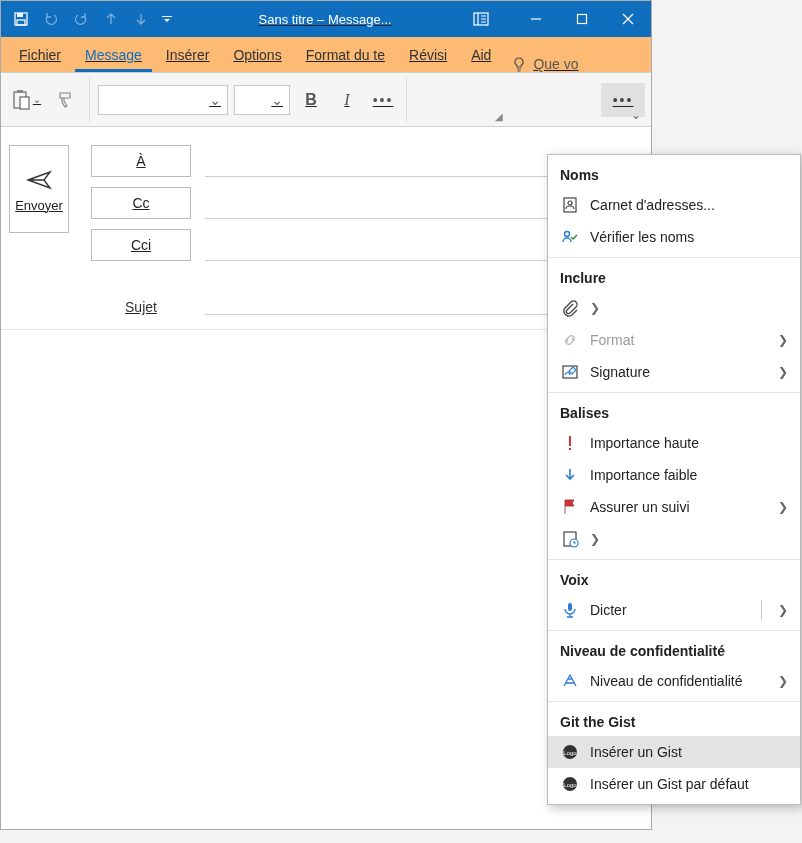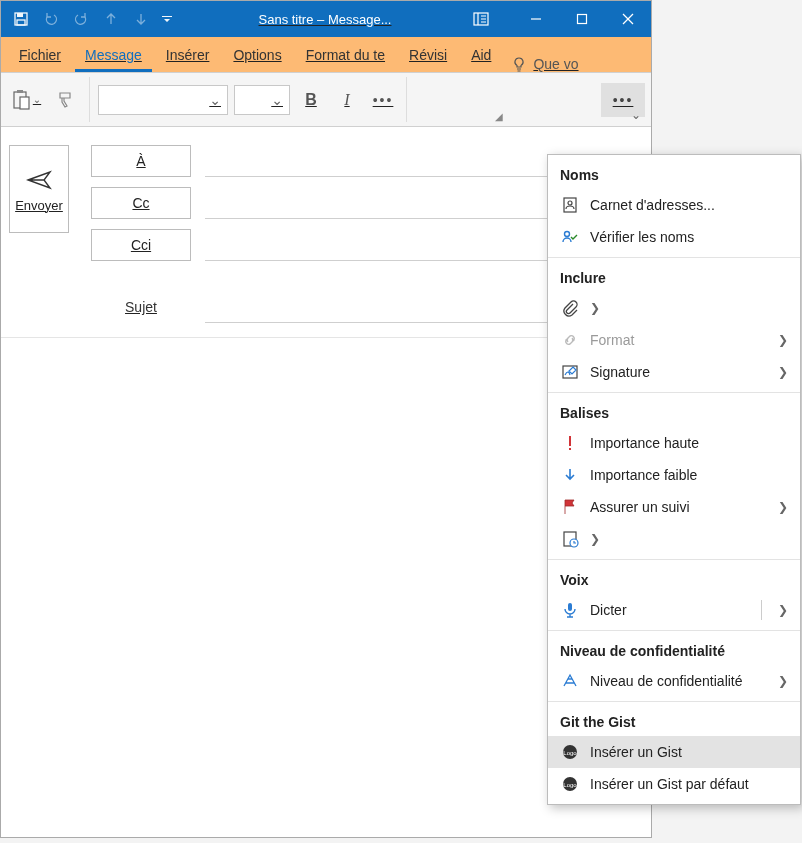--- a/index.html
+++ b/index.html
@@ -34,21 +34,21 @@
 
   
   .compose { display:flex; padding: 18px 8px 8px; gap: 12px; }
   .sendcol { width: 70px; }
   .sendbtn { width: 60px; height: 88px; border: 1px solid #bcbcbc; display:flex; flex-direction:column; align-items:center; justify-content:center; gap:8px; }
   .sendbtn svg { margin-top:4px; }
   .fieldcol { flex:1; display:flex; flex-direction:column; gap:10px; }
   .row { display:flex; align-items:center; gap:14px; }
   .chip { width: 100px; height: 32px; border:1px solid #bcbcbc; display:flex; align-items:center; justify-content:center; font-size:14px; }
   .field { flex:1; height: 32px; border-bottom: 1px solid #cfcfcf; }
-  .subject-row { display:flex; align-items:center; gap:14px; margin-top:20px; }
+  .subject-row { display:flex; align-items:flex-end; gap:14px; margin-top:12px; }
   .subject-label { width:100px; text-align:center; color:#333; }
 
   .body-area { height: 500px; border-top: 1px solid #e5e5e5; margin-top: 6px; }
 
   
   .dropdown { position:absolute; left: 547px; top: 130px; width: 254px; background:#fff; border:1px solid #bcbcbc; box-shadow: 3px 3px 10px rgba(0,0,0,.25); margin-top: 24px; }
   .dd-section { padding: 8px 0 4px; border-bottom: 1px solid #e3e3e3; }
   .dd-section:last-child { border-bottom:none; }
   .dd-head { font-weight:600; padding: 4px 12px 6px; font-size:14px; }
   .dd-item { display:flex; align-items:center; gap:10px; padding: 6px 12px; cursor:pointer; position:relative; }

